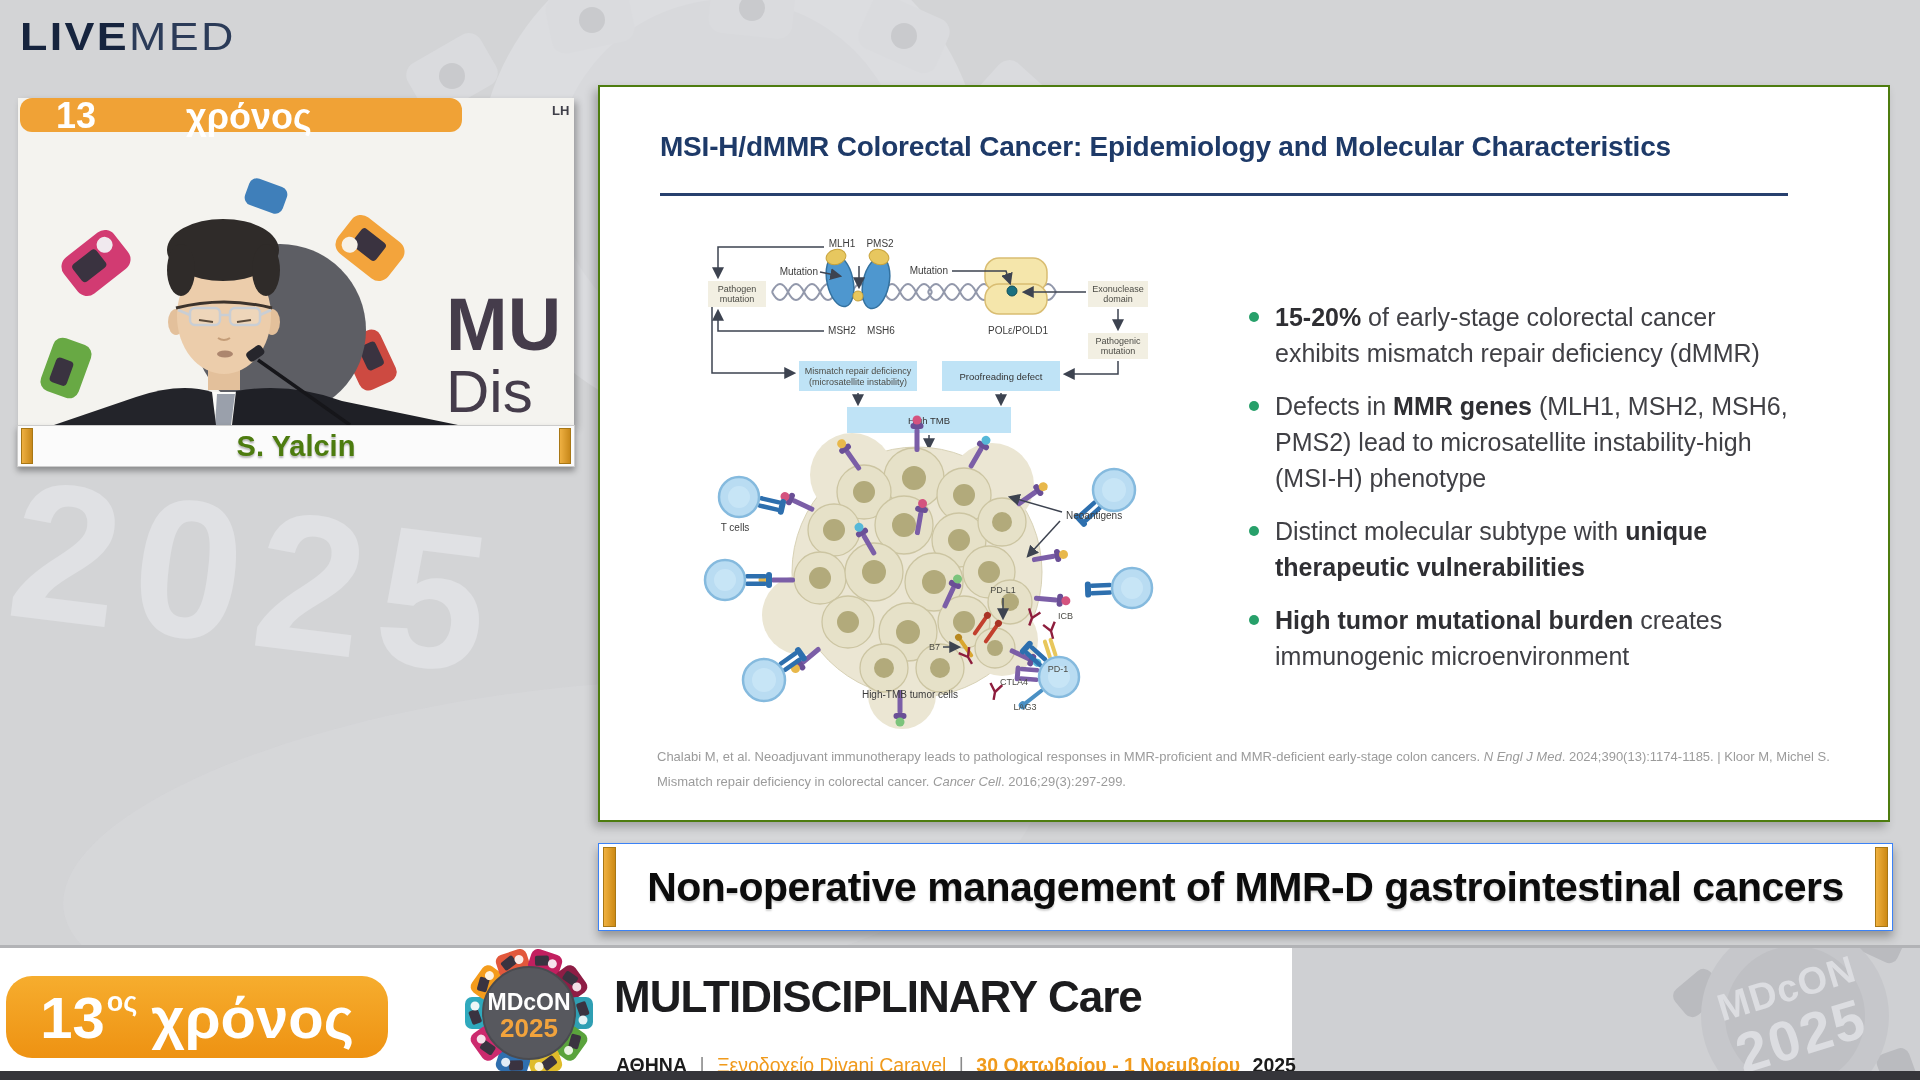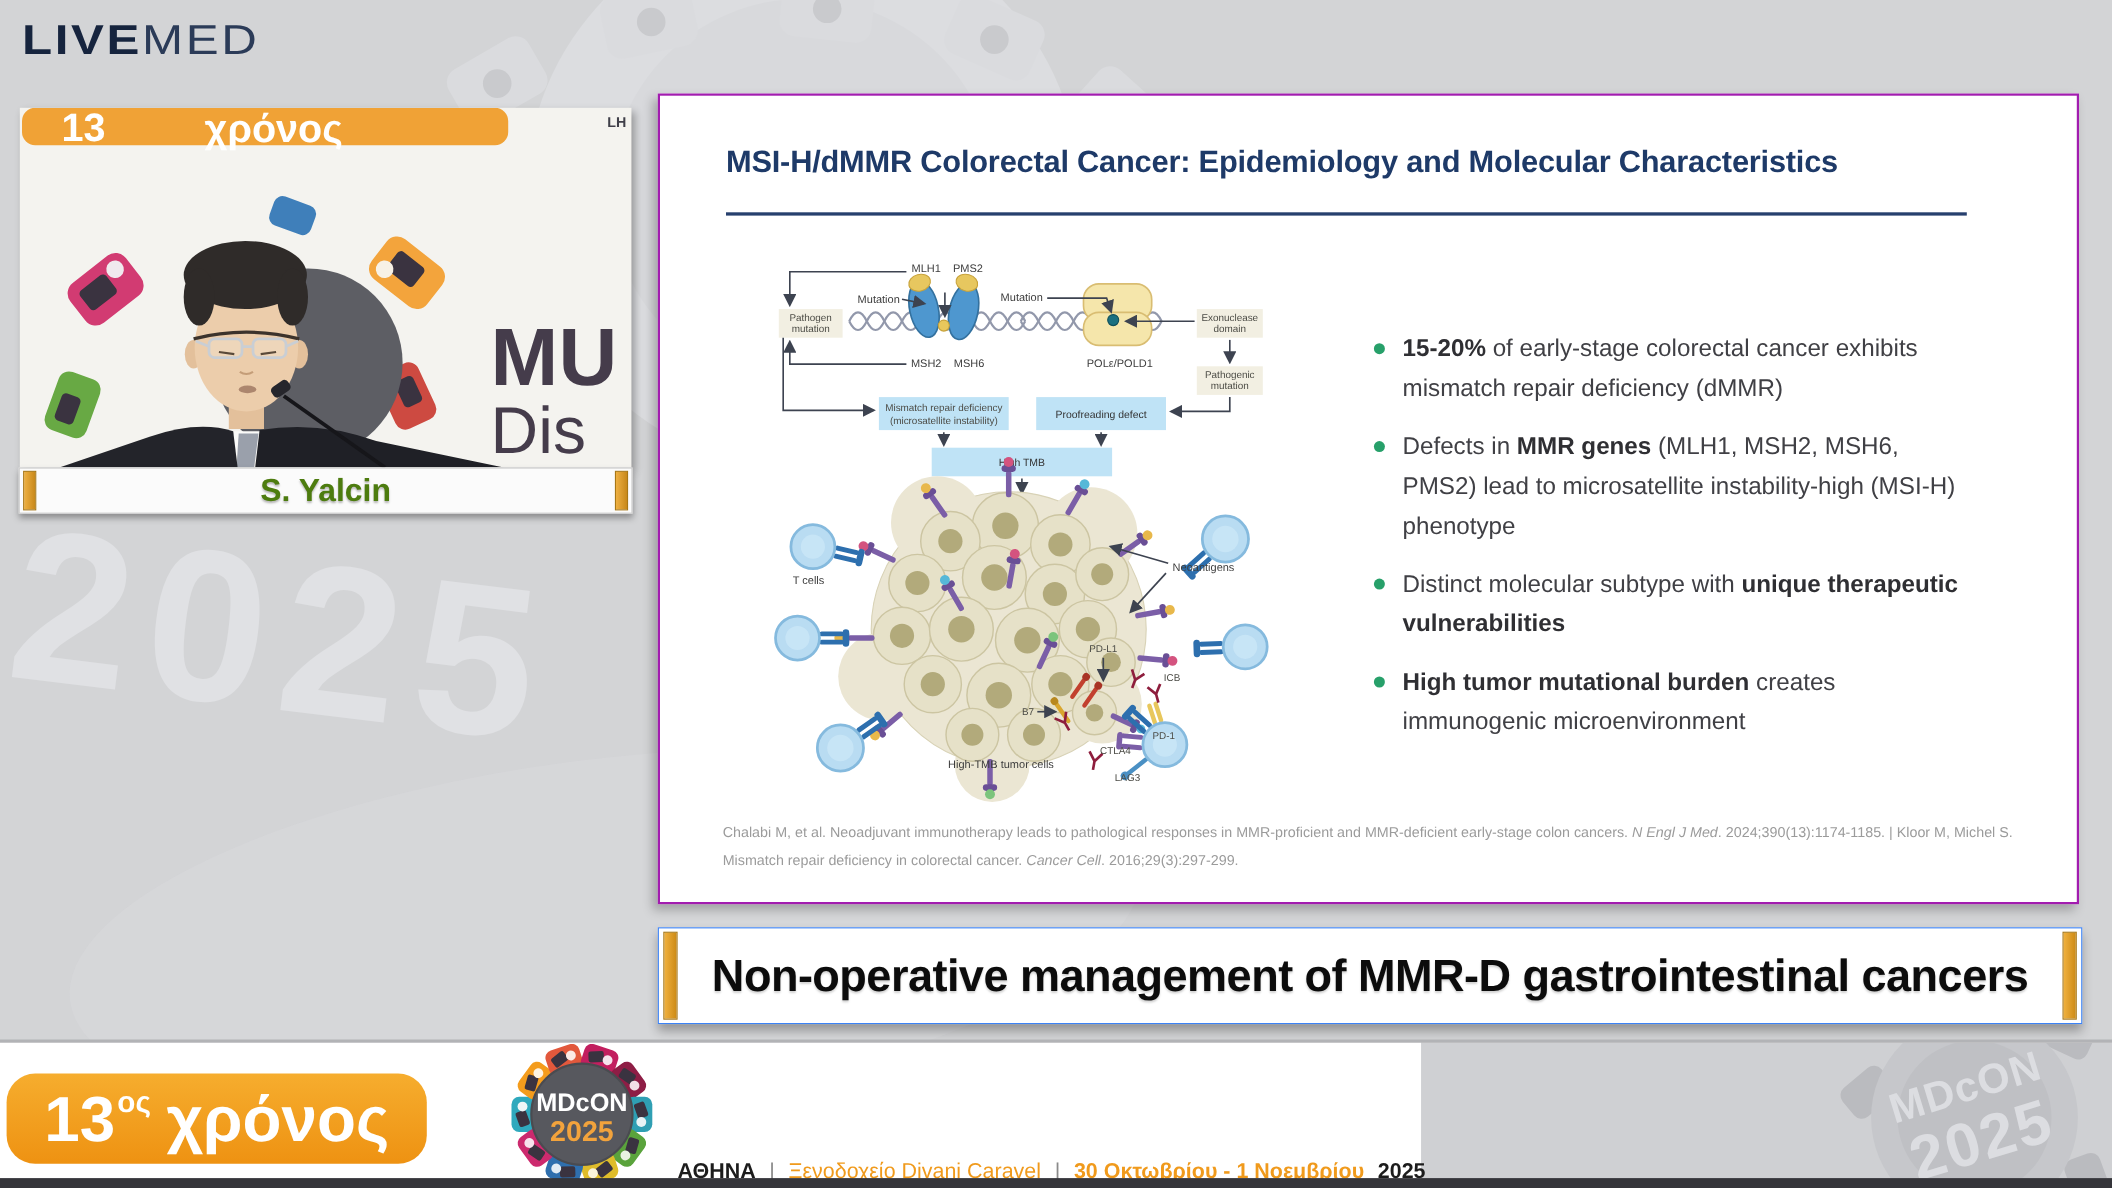--- a/index.html
+++ b/index.html
@@ -30,27 +30,27 @@
              border:1px solid #cccccc;z-index:3;display:flex;align-items:center;justify-content:center;
              box-shadow:0 4px 6px rgba(0,0,0,.35);}
   .nameplate .bar{position:absolute;top:2px;bottom:2px;width:12px;
                   background:linear-gradient(90deg,#eeb042,#c8881a);border:1px solid #a87715;}
   .nameplate .bar.left{left:3px;}
   .nameplate .bar.right{right:3px;}
   .nameplate .nm{font-size:29px;font-weight:700;color:#4d7c0f;text-shadow:0 2px 2px rgba(0,0,0,.28);}
 
   
   .slide{position:absolute;left:598px;top:85px;width:1292px;height:737px;background:#ffffff;
-         border:2px solid #a21caf;z-index:2;box-shadow:-4px 5px 9px rgba(0,0,0,.25);}
+         border:2px solid #4d7c0f;z-index:2;box-shadow:-4px 5px 9px rgba(0,0,0,.25);}
   .slide-title{position:absolute;left:60px;top:44px;font-size:28px;font-weight:700;color:#1e3a68;
                letter-spacing:-.2px;white-space:nowrap;}
   .slide-rule{position:absolute;left:60px;top:106px;width:1128px;height:3px;background:#27406e;}
   .diagram{position:absolute;left:95px;top:118px;width:482px;height:527px;}
   .bullets{position:absolute;left:648px;top:212px;width:540px;list-style:none;margin:0;padding:0;}
-  .bullets li{position:relative;padding-left:27px;margin-bottom:17px;font-size:22px;
+  .bullets li{position:relative;padding-left:27px;margin-bottom:17px;font-size:25px;
               line-height:36px;color:#404045;}
   .bullets li b{font-weight:700;color:#2f2f33;}
   .bullets .dot{position:absolute;left:1px;top:13px;width:10px;height:10px;border-radius:50%;background:#27a06a;}
   .citation{position:absolute;left:57px;top:644px;width:1215px;font-size:13px;line-height:1.95;
             color:#9b9b9b;}
   .citation i{font-style:italic;}
 
   
   .banner{position:absolute;left:598px;top:843px;width:1295px;height:88px;background:#ffffff;
           border:1px solid #3b82f6;z-index:2;display:flex;align-items:center;justify-content:center;
@@ -671,20 +671,23 @@
                 <circle cx="7" cy="-2" r="4.5" fill="#f7e2ec"></circle>
               </g>
             </g>
         </g>
         <circle r="46" fill="#57585e" stroke="#4a4b50" stroke-width="2"></circle>
         <text y="-3" text-anchor="middle" font-size="23" font-weight="800" fill="#ffffff">MDcON</text>
         <text y="24" text-anchor="middle" font-size="26" font-weight="800" fill="#f2a33c">2025</text>
       </g>
     </svg>
 
+    <div class="ft-line1">
+      <span class="a">MULTIDISCIPLINARY</span><span class="b">Care</span>
+    </div>
     <div class="ft-line3">
       <span class="city">ΑΘΗΝΑ</span>
       <span class="sep">|</span>
       <span class="hotel">Ξενοδοχείο Divani Caravel</span>
       <span class="sep">|</span>
       <span class="dates">30 Οκτωβρίου - 1 Νοεμβρίου</span>
       <span class="yr">2025</span>
     </div>
 
     <div class="footer-strip"></div>

